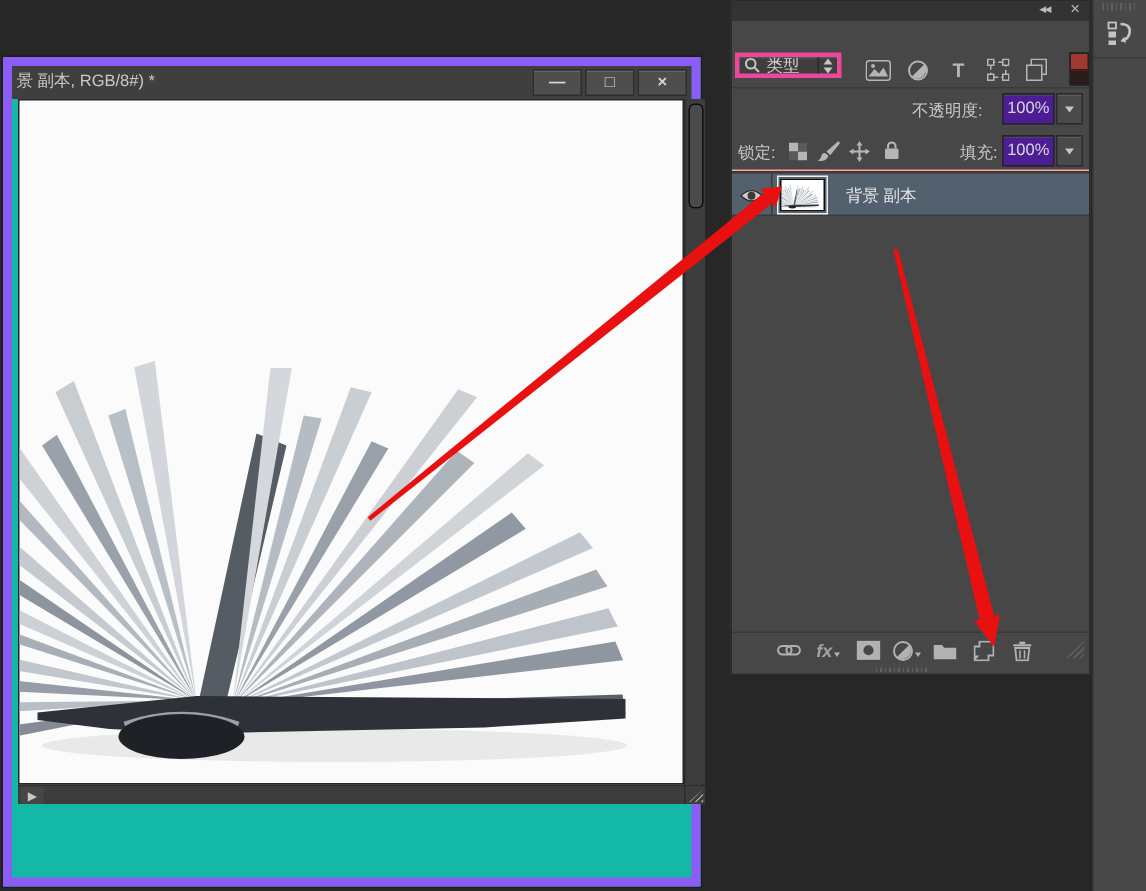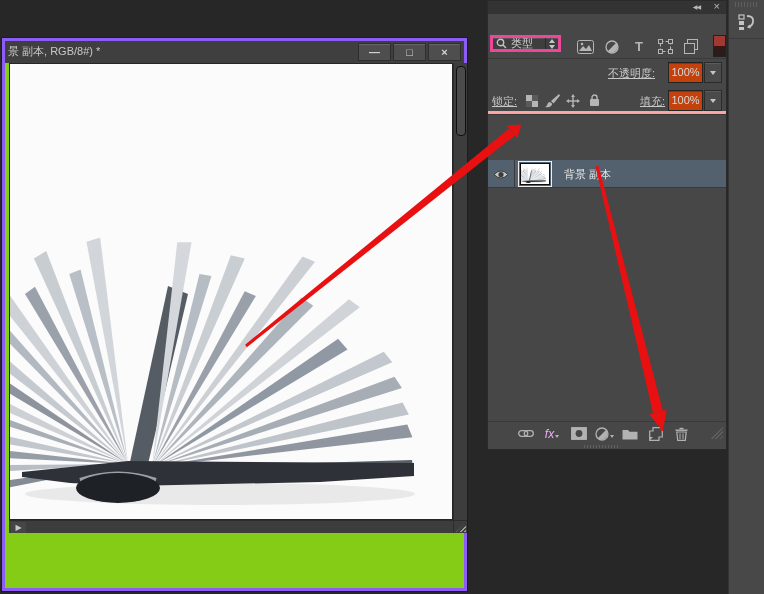--- a/index.html
+++ b/index.html
@@ -6,21 +6,21 @@
   html,body { width:764px; height:594px; }
   body {
     font-family:"Liberation Sans","DejaVu Sans",sans-serif;
     background:#272727; position:relative; overflow:hidden;
     -webkit-font-smoothing:antialiased;
   }
   .abs { position:absolute; }
 
   
   .doc-window { left:2px; top:38px; width:465px; height:553px;
-    background:#84cc16; border:3px solid #8b5cf6; box-shadow:0 0 0 1px #1d1d1d; }
+    background:#14b8a6; border:6px solid #8b5cf6; box-shadow:0 0 0 1px #1d1d1d; }
   .titlebar { left:0; top:0; right:0; height:22px; background:#3f3f3f;
     color:#c9c9c9; font-size:11px; line-height:21px; white-space:nowrap; overflow:hidden; }
   .titlebar .title { position:absolute; left:3px; top:0; }
   .win-btns { position:absolute; right:3px; top:2px; display:flex; gap:2px; }
   .win-btn { width:33px; height:18px; background:#4e4e4e; border:1px solid #2e2e2e;
     box-shadow:inset 0 1px 0 #666; color:#d6d6d6; font-size:11px; font-weight:bold;
     text-align:center; line-height:16px; cursor:default; }
   .canvas { left:4px; top:22px; width:444px; height:457px; background:#fbfbfb;
     border:1px solid #262626; overflow:hidden; }
   .vscroll { left:448px; top:22px; width:14px; height:457px; background:#3d3d3d;
@@ -56,47 +56,47 @@
   .stepper { width:13px; height:100%; border-left:1px solid #2b2b2b; display:flex;
     flex-direction:column; align-items:center; justify-content:center; gap:2px; }
   .tri-up { width:0; height:0; border-left:3px solid transparent; border-right:3px solid transparent; border-bottom:4px solid #c6c6c6; }
   .tri-dn { width:0; height:0; border-left:3px solid transparent; border-right:3px solid transparent; border-top:4px solid #c6c6c6; }
   .fbtn { position:absolute; top:6px; width:18px; height:17px; display:flex; align-items:center; justify-content:center; color:#b5b5b5; }
   .type-glyph { font-size:13px; font-weight:bold; color:#b5b5b5; }
   .filter-toggle { position:absolute; top:3px; width:13px; height:22px; border:1px solid #222; background:#2c1b1b; }
   .filter-toggle i { display:block; width:100%; height:11px; background:#a03a31; border-bottom:1px solid #3c1410; }
 
   .blend-row { left:0; top:58px; width:238px; height:28px; }
-  .lock-row  { left:0; top:86px; width:238px; height:27px; border-bottom:3px solid #fca5a5; }
-  .field-label { position:absolute; top:7px; color:#c8c8c8;text-decoration:underline; }
-  .value-box { position:absolute; top:3px; width:35px; height:21px; background:#c2410c;
+  .lock-row  { left:0; top:86px; width:238px; height:27px; border-bottom:1px solid #fca5a5; }
+  .field-label { position:absolute; top:7px; color:#c8c8c8; }
+  .value-box { position:absolute; top:3px; width:35px; height:21px; background:#4c1d95;
     border:1px solid #242424; box-shadow:inset 0 1px 0 #4a4a4a; color:#d8d8d8;
     text-align:center; line-height:19px; }
   .drop-btn { position:absolute; top:3px; width:18px; height:21px; background:#4a4a4a;
     border:1px solid #2b2b2b; box-shadow:inset 0 1px 0 #5c5c5c;
     display:flex; align-items:center; justify-content:center; }
   .lock-ico { position:absolute; top:6px; width:16px; height:15px; display:flex; align-items:center; justify-content:center; }
 
   .layers-list { left:0; top:113px; width:238px; height:307px; border-top:1px solid #383838; }
   .layer-row { position:absolute; left:0; width:238px; height:28px; border-bottom:1px solid #3a3a3a; }
-  .layer-row.selected { background:#53606d;margin-top:44px; }
+  .layer-row.selected { background:#53606d; }
   .eye-cell { position:absolute; left:0; top:0; width:27px; height:28px;
     border-right:1px solid #3a3a3a; display:flex; align-items:center; justify-content:center; }
   .thumb { position:absolute; left:32px; top:3px; width:30px; height:22px; background:#ffffff;
     border:1px solid #0e0e0e; overflow:hidden; }
   .thumb.bracketed { outline:1px solid #efefef; outline-offset:1px; }
   .layer-name { position:absolute; left:76px; top:7px; color:#e6e6e6; }
   .layer-name.italic { font-style:italic; color:#d2d2d2; }
   .row-lock { position:absolute; right:24px; top:7px; }
 
   .panel-footer { left:0; top:420px; width:238px; height:23px; border-top:1px solid #393939;
     background:#474747; }
   .pf-btn { position:absolute; top:3px; width:20px; height:17px; display:flex;
     align-items:center; justify-content:center; color:#b2b2b2; }
-  .fx-label { font-style:italic; font-weight:normal; font-size:12px; color:#f0abfc; line-height:14px; }
+  .fx-label { font-style:italic; font-weight:bold; font-size:12px; color:#a3a3a3; line-height:14px; }
   .mini-dn { width:0; height:0; border-left:2px solid transparent; border-right:2px solid transparent; border-top:3px solid #b2b2b2; margin-left:1px; margin-top:6px; }
   .footer-grip { position:absolute; right:3px; top:5px; width:13px; height:12px;
     background:repeating-linear-gradient(135deg,#5f5f5f 0 1px,transparent 1px 3px);
     clip-path:polygon(100% 0,100% 100%,0 100%); }
   .bottom-strip { left:0; top:443px; width:238px; height:5px; background:#474747; }
   .bottom-strip i { position:absolute; left:96px; top:1px; width:36px; height:3px; display:block;
     background:repeating-linear-gradient(90deg,#616161 0 1px,transparent 1px 3px); }
 
   
   .dock-strip { left:728px; top:0; width:36px; height:594px; background:#484848; border-left:1px solid #333; }

